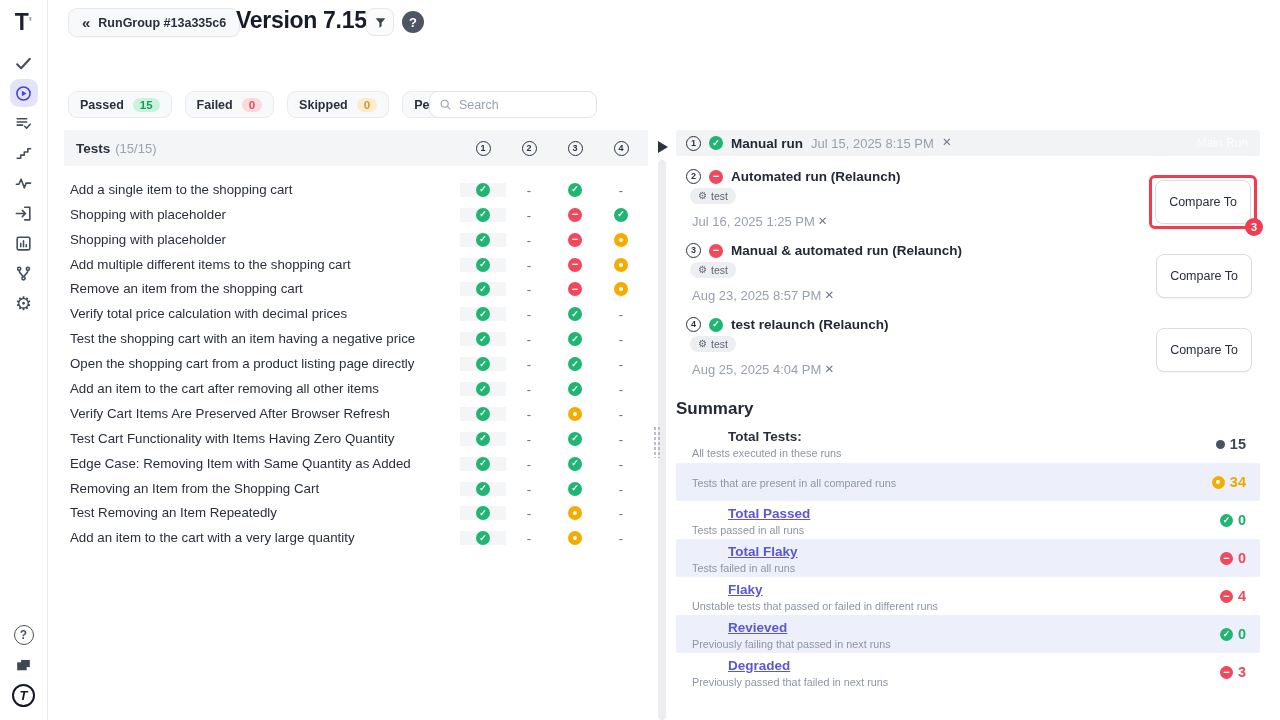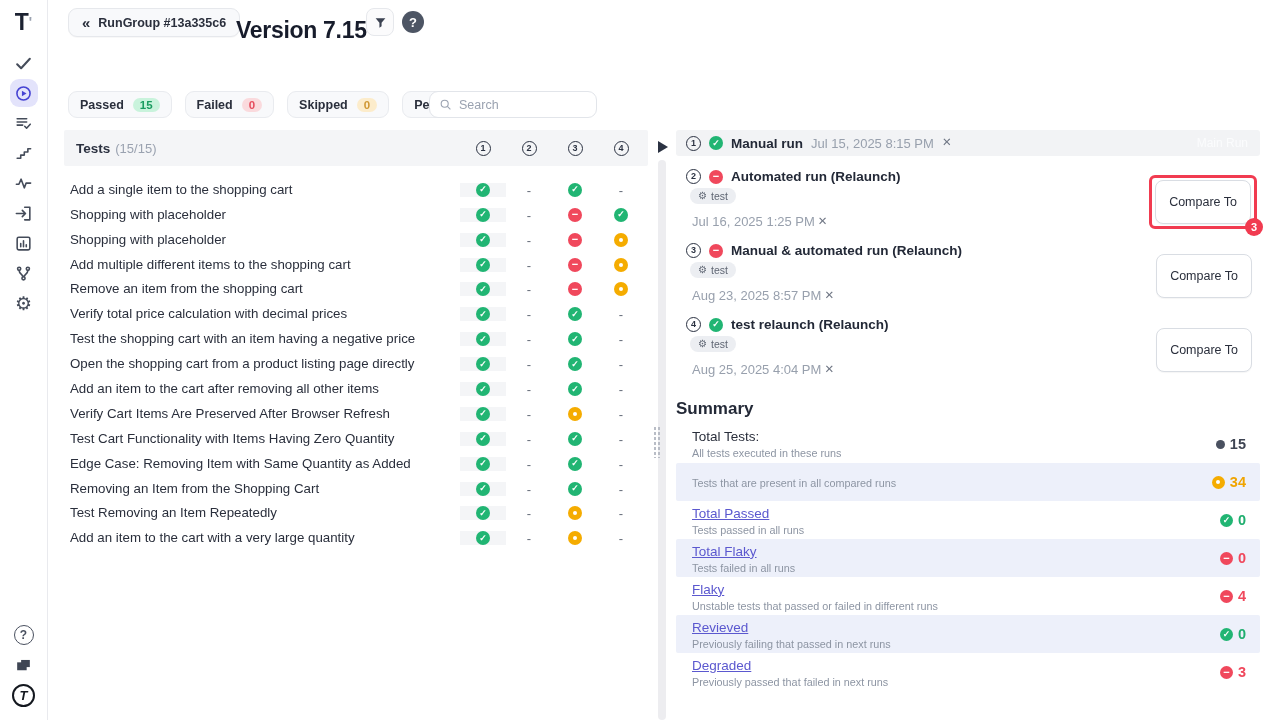--- a/index.html
+++ b/index.html
@@ -18,21 +18,21 @@
   .sicon .pill svg .fillme { fill:#4643d3; stroke:none; }
   .gear-glyph { font-size:19px; color:#454c5a; line-height:1; }
   .side-bottom { margin-top:auto; display:flex; flex-direction:column; align-items:center; margin-bottom:10px; }
   .help-ring { width:20px; height:20px; border:1.7px solid #4a5160; border-radius:50%; color:#4a5160; font-size:12px; font-weight:700; display:flex; align-items:center; justify-content:center; }
   .docs-svg rect { fill:#3f4654; stroke:none; }
   .brand-ring { width:23px; height:23px; border:2.2px solid #14181f; border-radius:50%; color:#14181f; font-size:13px; font-weight:800; display:flex; align-items:center; justify-content:center; font-style:italic; }
 
   
   .back-btn { position:absolute; left:68px; top:8px; height:29px; padding:0 13px; display:flex; align-items:center; gap:8px; background:#f8f9fb; border:1px solid #e6e8ec; border-radius:9px; font-size:12.5px; font-weight:600; color:#2a2f3c; cursor:pointer; box-shadow:0 1px 1px rgba(0,0,0,.03); }
   .back-chevrons { font-size:15px; color:#2a2f3c; line-height:1; }
-  .page-title { position:absolute; left:236px; top:17px; font-size:23px; font-weight:800; color:#171c2b; letter-spacing:-0.3px; }
+  .page-title { position:absolute; left:236px; top:7px; font-size:23px; font-weight:800; color:#171c2b; letter-spacing:-0.3px; }
   .filter-btn { position:absolute; left:366px; top:8px; width:28px; height:28px; border:1px solid #e6e8ec; border-radius:8px; background:#fbfbfc; display:flex; align-items:center; justify-content:center; cursor:pointer; }
   .filter-btn svg { width:13px; height:13px; fill:#3c4352; }
   .help-btn { position:absolute; left:402px; top:11px; width:22px; height:22px; border-radius:50%; background:#4d5564; color:#fff; font-weight:700; font-size:13px; display:flex; align-items:center; justify-content:center; cursor:pointer; }
 
   
   .chips { position:absolute; left:68px; top:91px; display:flex; gap:13px; }
   .chip { height:27px; display:flex; align-items:center; gap:9px; padding:0 11px; background:#f8f9fb; border:1px solid #e9ebef; border-radius:9px; font-size:12.5px; font-weight:600; color:#2a2f3c; cursor:pointer; }
   .badge { padding:1px 7px; border-radius:7px; font-size:11.5px; font-weight:700; }
   .badge.passed { background:#c9f3dc; color:#1a9c60; }
   .badge.failed { background:#fadadd; color:#e64d5e; }
@@ -85,21 +85,21 @@
   .run-tag .tg { font-size:10px; line-height:1; }
   .run-date { display:flex; align-items:center; gap:3px; margin:10px 0 0 16px; }
   .compare-wrap { position:absolute; right:8px; top:15px; }
   .compare-btn { height:44px; padding:0 13px; background:#fff; border:1px solid #d9dde3; border-radius:8px; font-size:12.5px; color:#2a2f3c; cursor:pointer; font-family:"Liberation Sans", sans-serif; box-shadow:0 1px 1px rgba(0,0,0,.04); }
   .annotated { position:absolute; right:3px; top:10px; border:3px solid #f13b50; border-radius:6px; padding:2px 3px; }
   .step-badge { position:absolute; right:-9px; bottom:-10px; width:18px; height:18px; border-radius:50%; background:#f13b50; color:#fff; font-size:11px; font-weight:700; display:flex; align-items:center; justify-content:center; }
 
   .sum-row { height:38px; display:flex; align-items:center; padding:0 14px 0 16px; border-radius:2px; }
   .sum-row.hl { background:#edf0fa; }
   .sum-left { flex:1; }
-  .sum-label { font-size:13.5px; font-weight:400; color:#2a2f3c; }
+  .sum-label { font-size:13.5px; font-weight:700; color:#2a2f3c;margin-left:36px; }
   .sum-label.link { color:#5b58cf; text-decoration:underline; cursor:pointer; }
   .sum-desc { font-size:10.8px; color:#8d95a3; margin-top:2.5px; }
   .sum-val { display:flex; align-items:center; gap:5px; font-size:14.5px; font-weight:700; }
   .sum-val .st { width:13px; height:13px; }
   .dot-gray { width:9px; height:9px; border-radius:50%; background:#4a5160; flex:none; }
   .v-gray { color:#3e4452; } .v-orange { color:#f0a400; } .v-green { color:#1fae6e; } .v-red { color:#f0485c; }
 </style>
 </head>
 <body>
 

